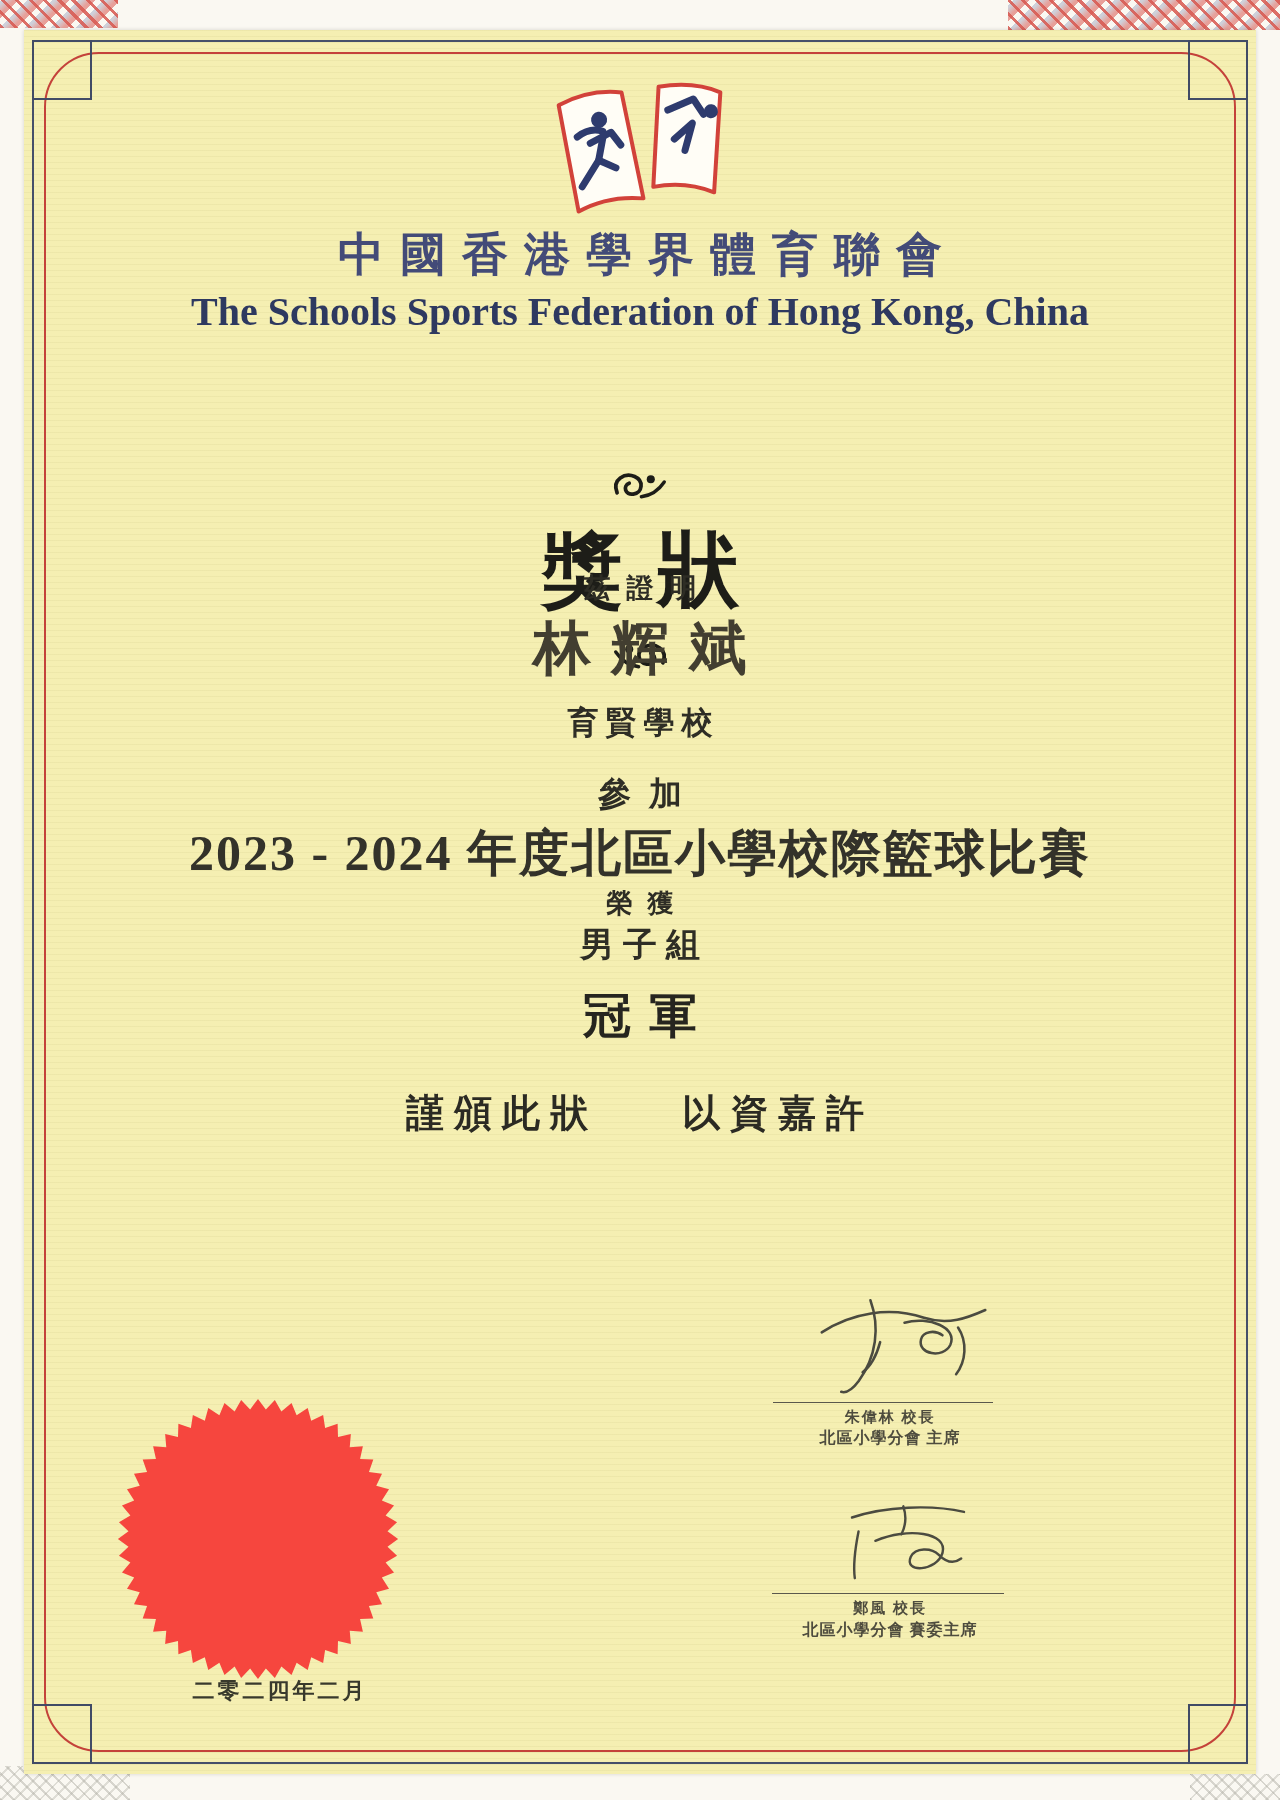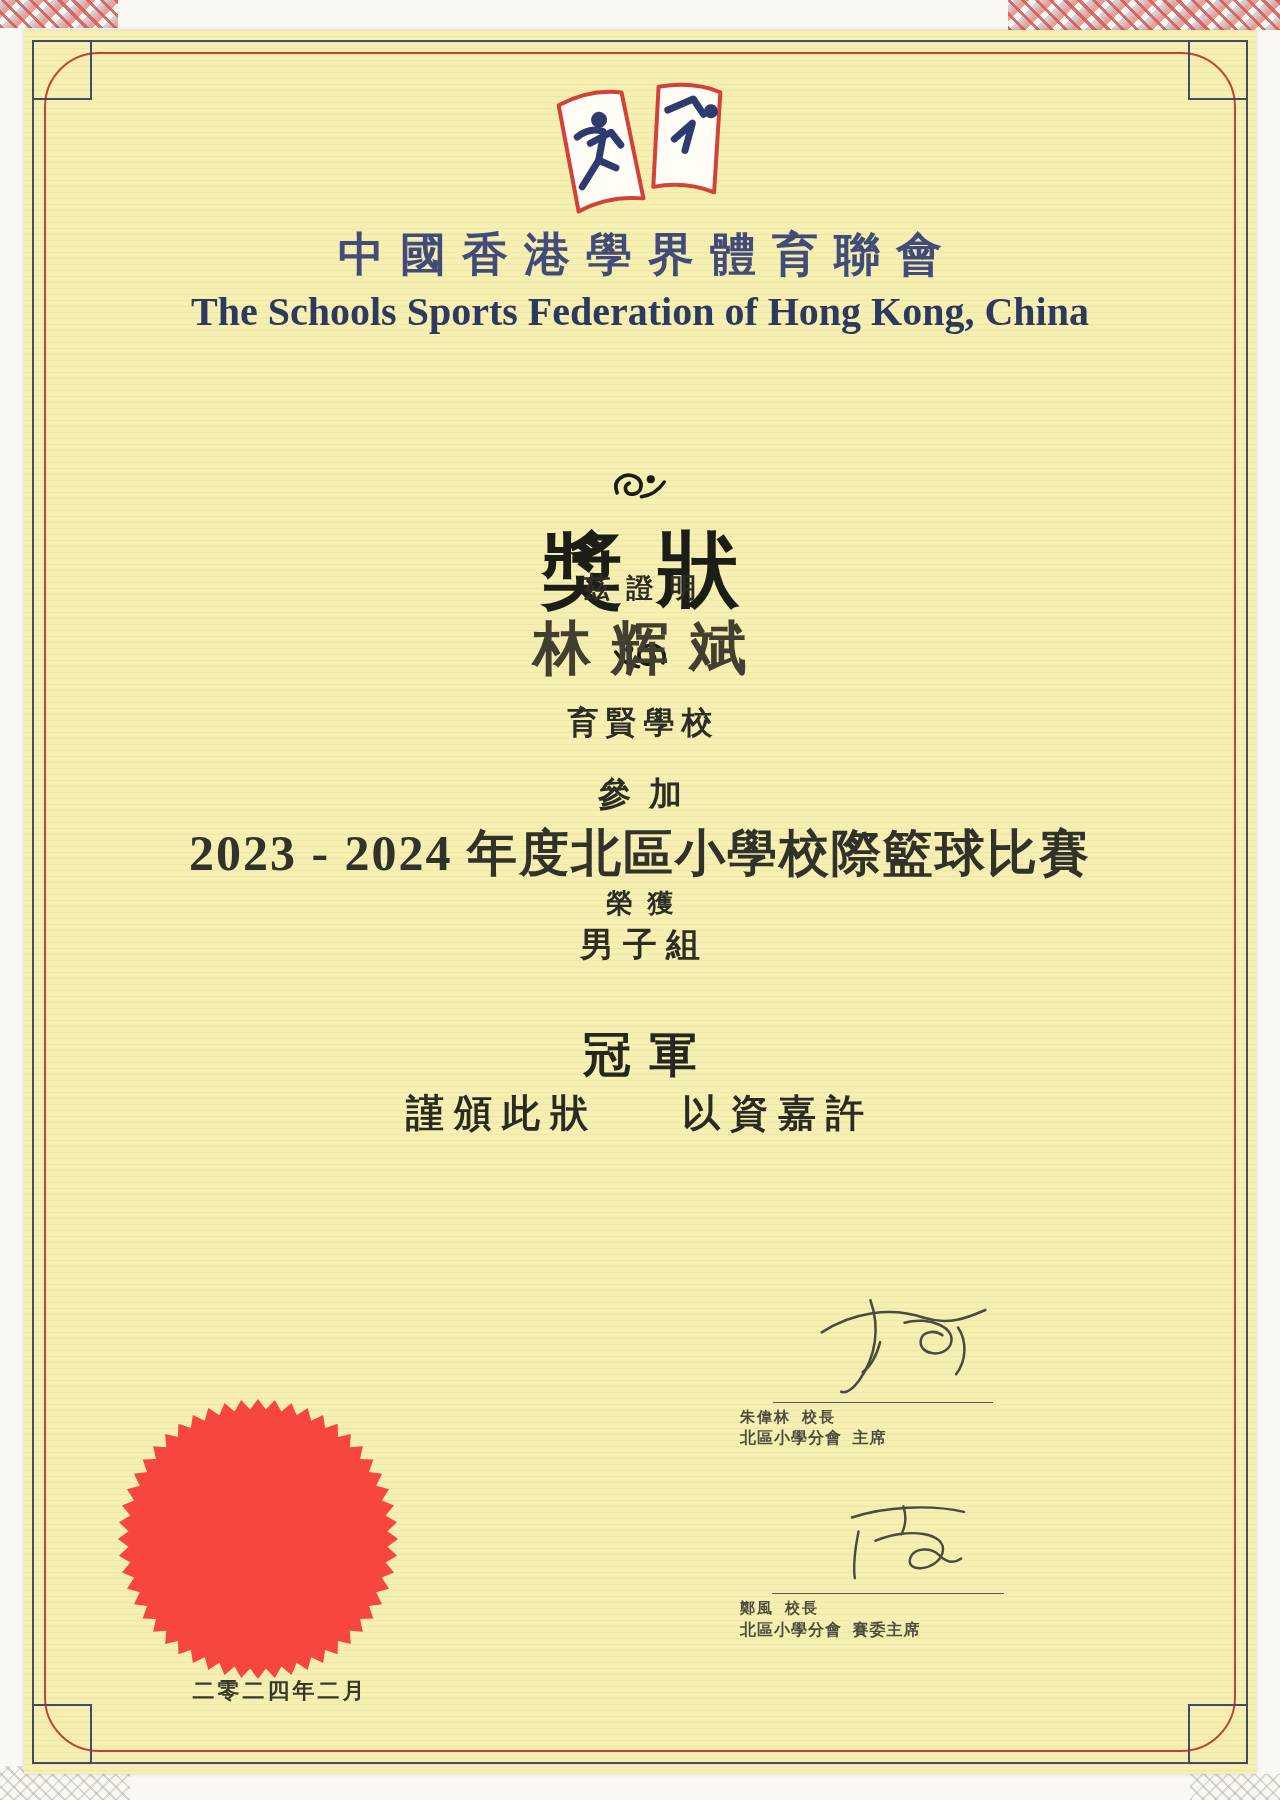--- a/index.html
+++ b/index.html
@@ -40,27 +40,27 @@
   .title-zh{font-size:82px;font-weight:900;color:#1d1d18;
             letter-spacing:34px;padding-left:34px;line-height:1;}
 
   .certify{top:540px;font-size:27px;font-weight:700;color:#2e2d25;letter-spacing:16px;padding-left:16px;}
   .name{top:580px;font-size:58px;font-weight:600;color:#423e30;letter-spacing:20px;padding-left:20px;}
   .school{top:672px;font-size:31px;font-weight:800;color:#2e2d25;letter-spacing:7px;padding-left:7px;}
   .participate{top:742px;font-size:33px;font-weight:700;color:#2e2d25;letter-spacing:18px;padding-left:18px;}
   .event{top:790px;font-size:50px;font-weight:600;color:#33322a;letter-spacing:2px;}
   .award{top:856px;font-size:26px;font-weight:700;color:#2e2d25;letter-spacing:15px;padding-left:15px;}
   .division{top:892px;font-size:34px;font-weight:600;color:#2e2d25;letter-spacing:9px;padding-left:9px;}
-  .result{top:954px;font-size:48px;font-weight:800;color:#26251f;letter-spacing:18px;padding-left:18px;margin-top:39px;}
+  .result{top:954px;font-size:48px;font-weight:800;color:#26251f;letter-spacing:18px;padding-left:18px;}
   .closing{top:1030px;font-size:38px;font-weight:700;color:#2b2a23;display:flex;
            justify-content:center;gap:84px;letter-spacing:10px;margin-top:28px;}
 
   .sig-line{position:absolute;height:0;border-top:1.6px solid #5a584c;}
-  .sig-text{position:absolute;width:300px;color:#4e4c3e;
-            font-family:Liberation Mono, monospace;}
+  .sig-text{position:absolute;width:300px;text-align:center;color:#4e4c3e;
+            font-family:Liberation Serif, serif;}
   .sig-name{font-size:15px;font-weight:600;letter-spacing:2px;}
   .sig-role{font-size:16px;font-weight:600;letter-spacing:1px;}
 
   .date{top:1646px;left:86px;width:340px;position:absolute;text-align:center;
         font-size:22px;font-weight:700;color:#38392c;letter-spacing:3px;}
 
   svg{display:block;}
 </style>
 </head>
 <body>

